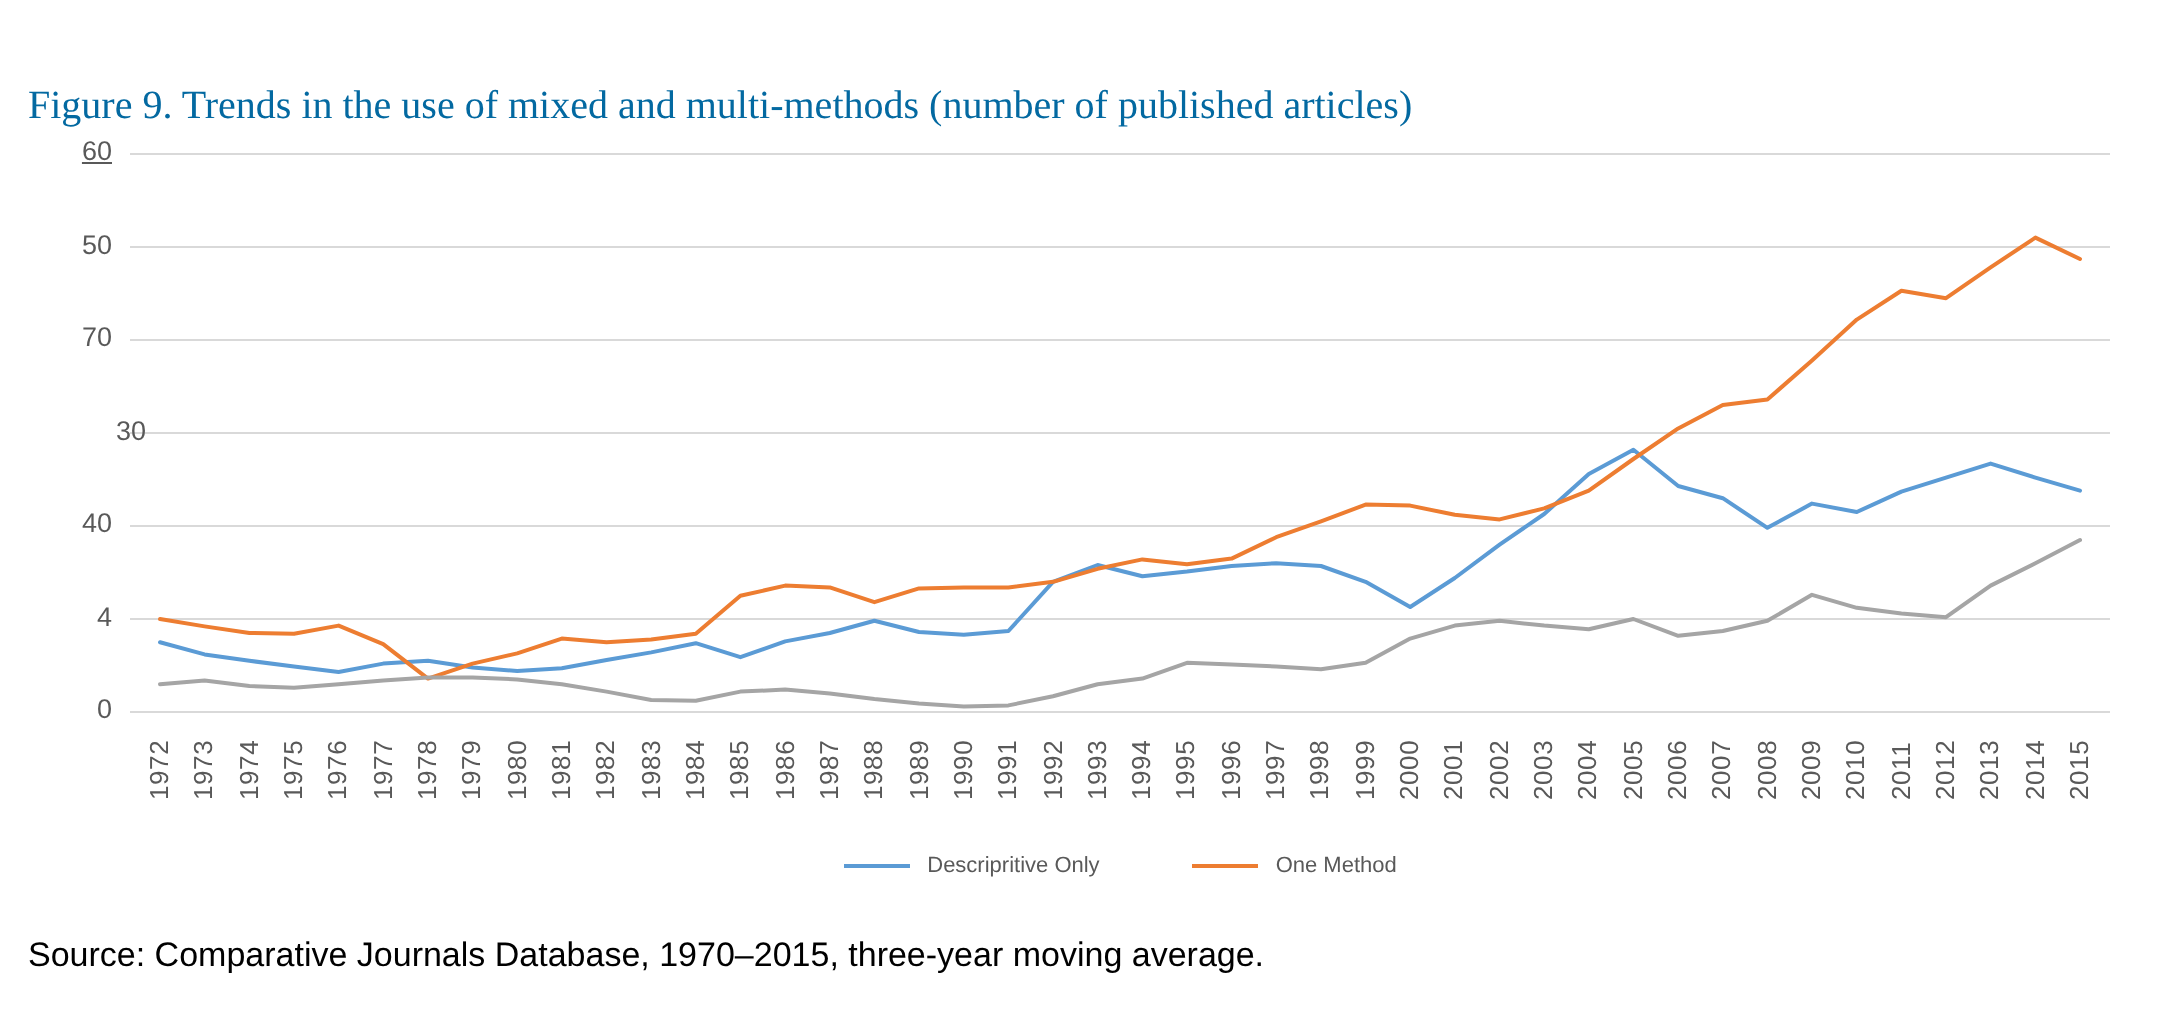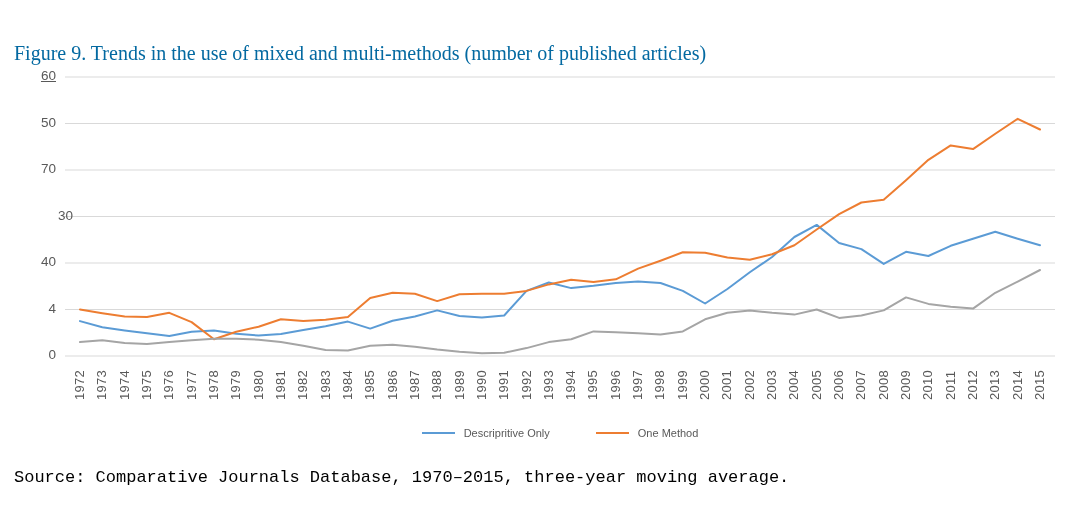--- a/index.html
+++ b/index.html
@@ -75,21 +75,21 @@
   }
   .legend-label {
     font-size: 11px;
     color: #595959;
     white-space: nowrap;
   }
   .source-note {
     position: absolute;
     left: 14px;
     top: 468px;
-    font-family: Liberation Mono, monospace;
+    font-family: Liberation Sans, sans-serif;
     font-size: 17px;
     color: #000000;
     white-space: nowrap;
   }
 </style>
 </head>
 <body>
 
 <div class="page">
 

